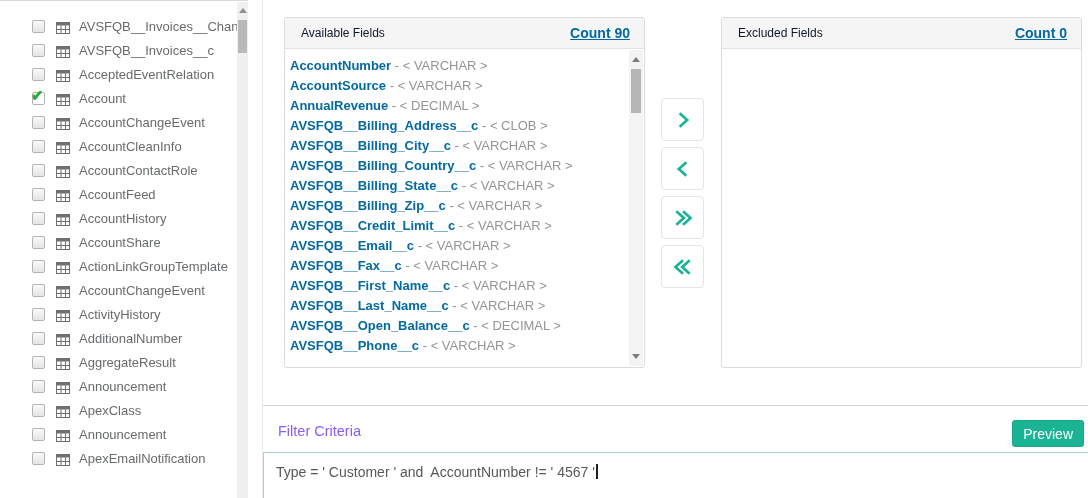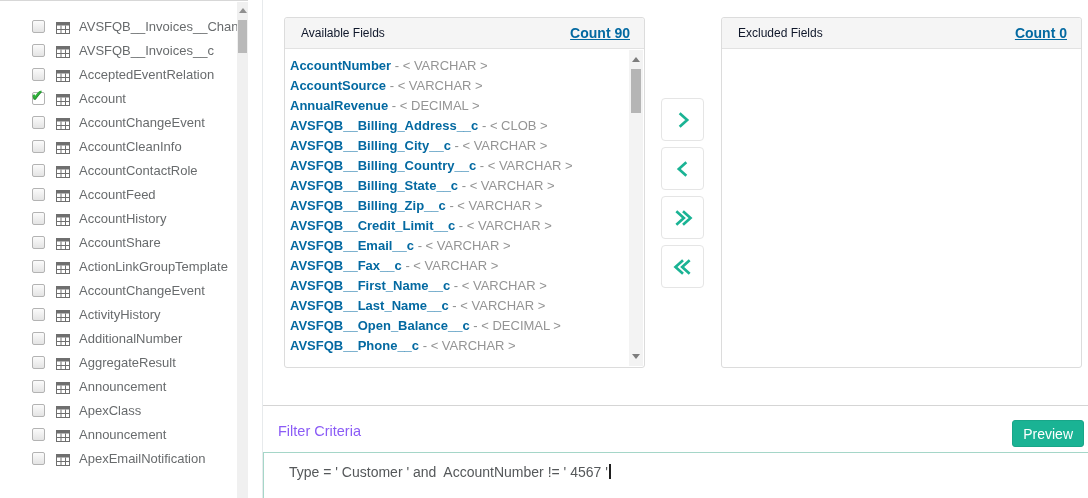--- a/index.html
+++ b/index.html
@@ -68,21 +68,21 @@
   
   .filter-divider { position:absolute; left:0; top:405px; width:826px; height:0;
                     border-top:1px solid #d5d5d5; }
   .filter-title { position:absolute; left:15px; top:423px; font-size:14.5px; color:#8b5cf6; }
   .preview-btn { position:absolute; right:4px; top:420px; height:27px; padding:0 10px;
                  background:#1ab394; color:#fff; font-size:14px; font-family:inherit;
                  border:1px solid #18a689; border-radius:3px; cursor:pointer; }
   .filter-input { position:absolute; left:0; top:452px; width:828px; height:60px;
                   border:1px solid #a5d6c8; background:#fff; padding:11px 12px;
                   font-size:14px; color:#55585a; }
-  .filter-input .expr { white-space:pre-wrap;margin-left:13px; }
+  .filter-input .expr { white-space:pre-wrap; }
   .caret { display:inline-block; width:2px; height:15px; background:#1f1f1f;
            vertical-align:-2px; margin-left:1px; }
 </style>
 </head>
 <body>
 
 <div class="canvas">
 
   <div class="sidebar">
     <div class="obj-list">

